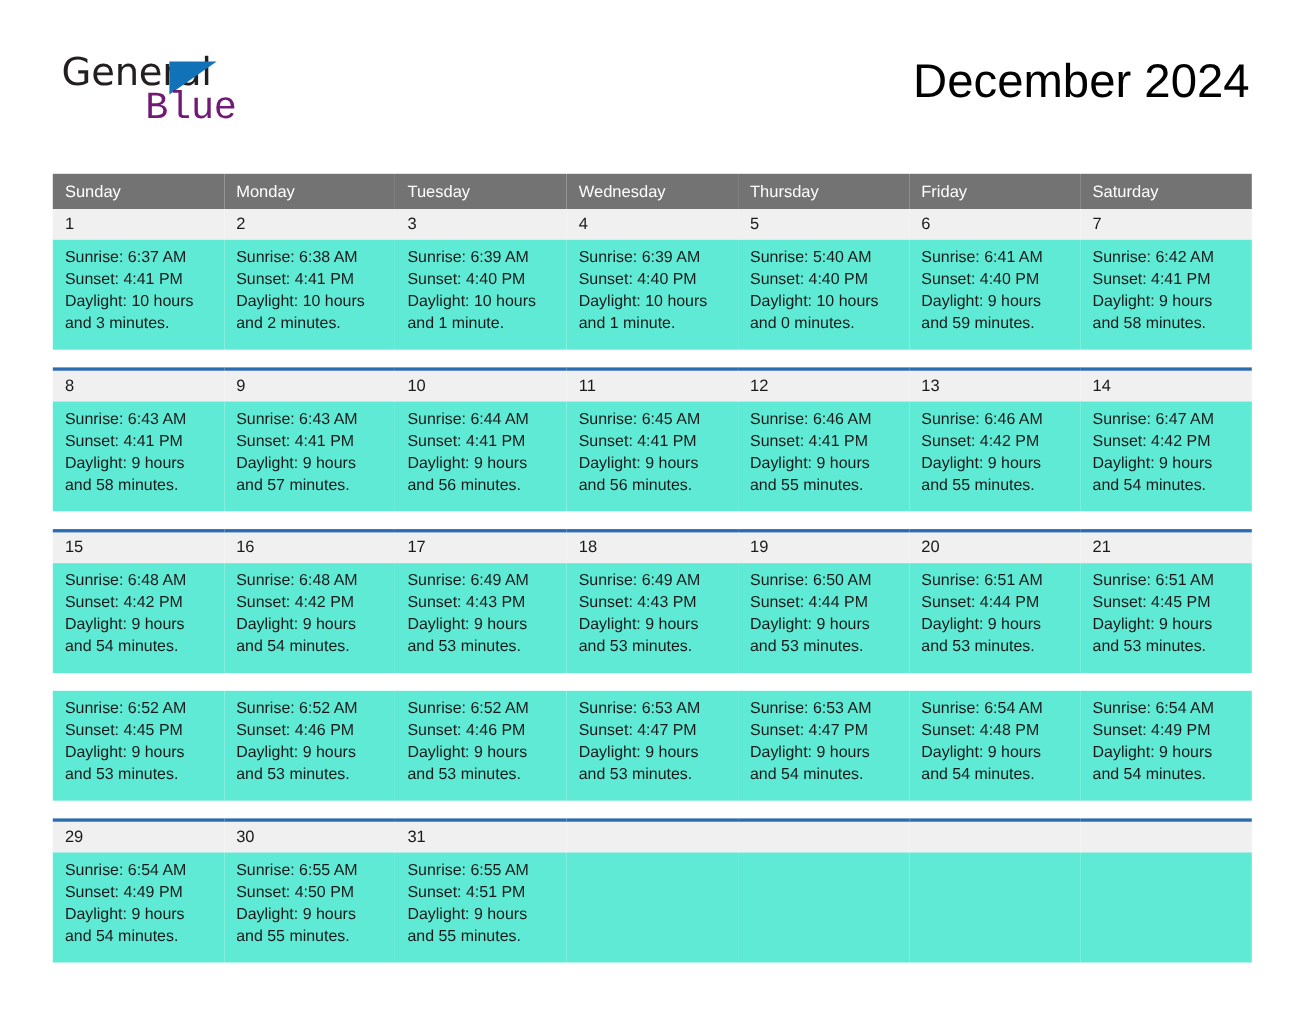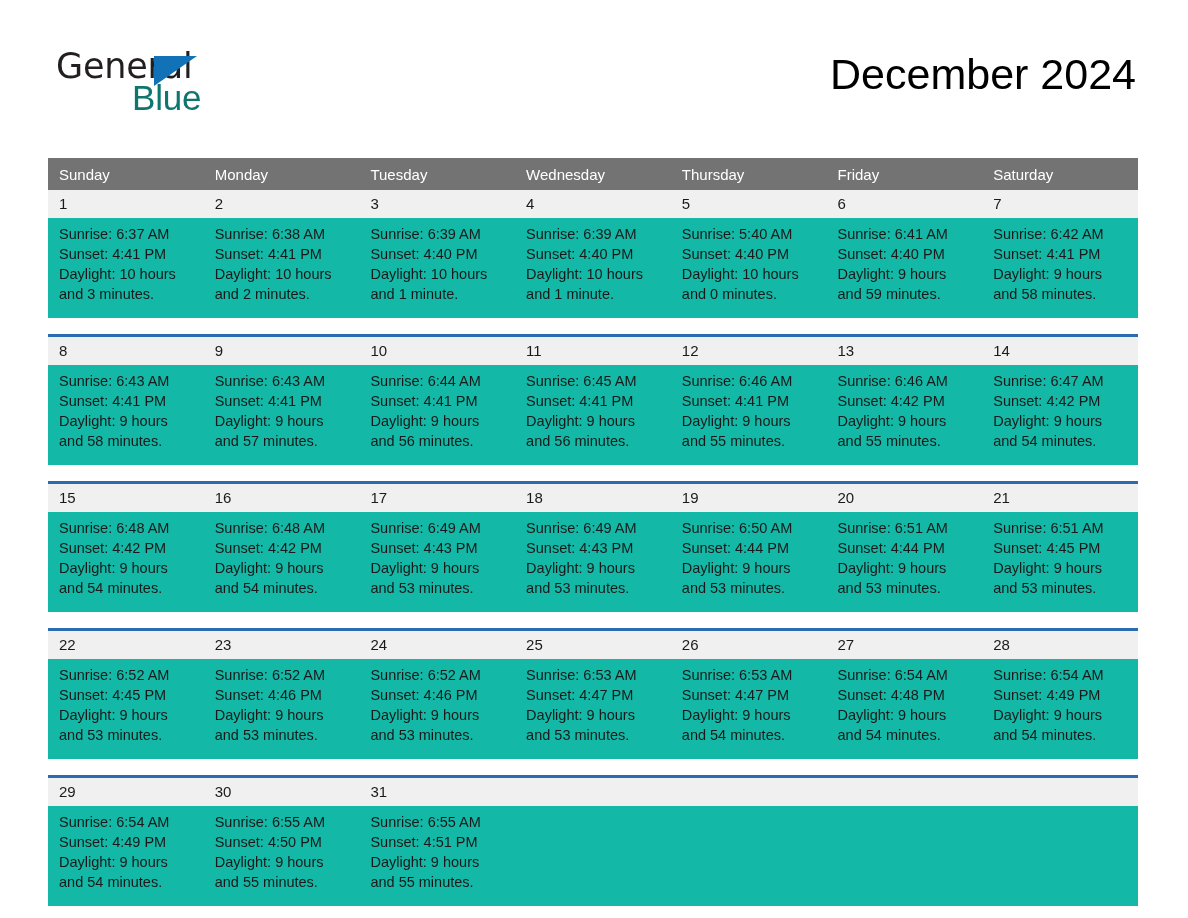--- a/index.html
+++ b/index.html
@@ -59,22 +59,22 @@
     border-left: 43px solid #1272b8;
     border-bottom: 30px solid transparent;
   }
   .logo-blue {
     position: absolute;
     left: 76px;
     top: 32px;
     font-size: 35px;
     line-height: 40px;
     letter-spacing: -0.2px;
-    color: #0f766e;
-    font-family: Liberation Sans, sans-serif;
+    color: #701a75;
+    font-family: Liberation Mono, monospace;
     font-weight: 400;
     white-space: nowrap;
   }
 
   .title-block {
     position: absolute;
     right: 52px;
     top: 48px;
     text-align: right;
   }
@@ -130,21 +130,21 @@
     color: #1a1a1a;
     line-height: 18px;
     vertical-align: top;
     height: 19px;
   }
   tr.daynum-row.first-row td {
     border-top: none;
   }
 
   tr.detail-row td {
-    background: #14b8a6;
+    background: #5eead4;
     padding: 6px 8px 14px 11px;
     font-size: 14.5px;
     line-height: 20px;
     color: #1a1a1a;
     vertical-align: top;
     height: 96px;
     box-sizing: border-box;
     margin-top: 33px;
   }
   tr.detail-row td .line {
@@ -352,29 +352,20 @@
           </tr>
           <tr class="spacer-row">
             <td></td>
             <td></td>
             <td></td>
             <td></td>
             <td></td>
             <td></td>
             <td></td>
           </tr>
-          <tr class="daynum-row">
-            <td>22</td>
-            <td>23</td>
-            <td>24</td>
-            <td>25</td>
-            <td>26</td>
-            <td>27</td>
-            <td>28</td>
-          </tr>
           <tr class="detail-row">
             <td>
               <div class="line">Sunrise: 6:52 AM</div>
               <div class="line">Sunset: 4:45 PM</div>
               <div class="wrapline">Daylight: 9 hours and 53 minutes.</div>
             </td>
             <td>
               <div class="line">Sunrise: 6:52 AM</div>
               <div class="line">Sunset: 4:46 PM</div>
               <div class="wrapline">Daylight: 9 hours and 53 minutes.</div>

